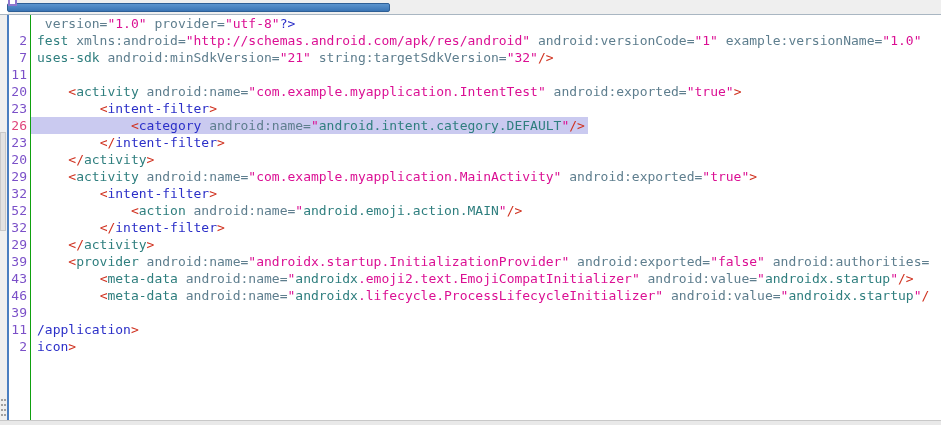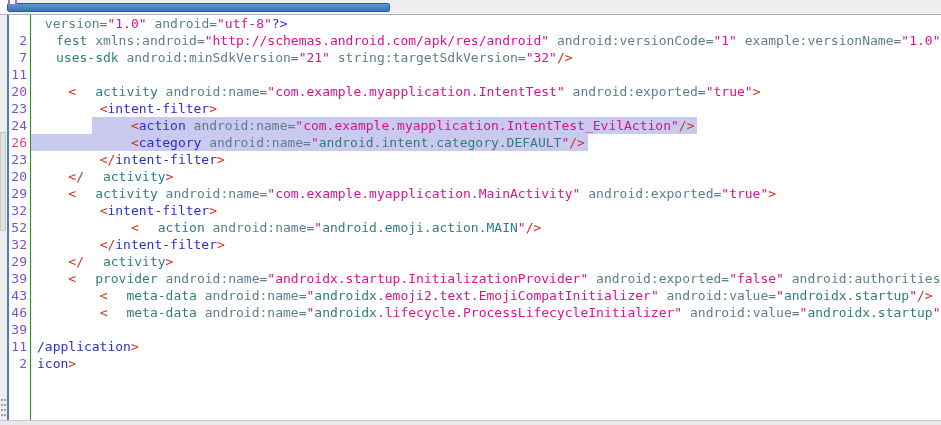--- a/index.html
+++ b/index.html
@@ -22,21 +22,21 @@
   .grip{position:absolute;left:0px;top:399px;width:7px;height:22px;}
   .grip i{position:absolute;width:2px;height:2px;background:var(--gripDot);}
   
   .greenline{position:absolute;left:30px;top:15px;width:1px;height:406px;background:var(--gutterline);}
   .editor{position:absolute;left:0;top:15px;width:941px;height:406px;overflow:hidden;}
   .row{position:relative;height:17px;padding-left:37px;white-space:pre;font-size:13px;line-height:17px;}
   .ln{position:absolute;left:0;top:0;width:27px;text-align:right;color:var(--num);
       font-size:13px;line-height:17px;}
   .ln.cur{color:var(--numCur);}
   .code{white-space:pre;}
-  .tk-tag{color:var(--tag);margin-left:19px;}  .tk-attr{color:var(--attr);}
+  .tk-tag{color:var(--tag);}  .tk-attr{color:var(--attr);}
   .tk-val{color:var(--val);}  .tk-sval{color:var(--sval);}
   .tk-delim{color:var(--delim);} .tk-navy{color:var(--navy);}
   .tk-ws{color:#000;}
   .selwrap{background:var(--selbg);display:inline-block;height:17px;padding-right:3px;vertical-align:top;}
   .selfull{padding-left:6px;margin-left:-6px;}
   .bottomband{position:absolute;left:0;top:420px;width:941px;height:5px;background:var(--bottomBand);
               border-top:1px solid #c8c8c8;box-sizing:border-box;}
 </style>
 </head>
 <body>
@@ -57,27 +57,26 @@
     <i style="left:1px;top:5px"></i>
       <i style="left:4px;top:5px"></i>
     <i style="left:1px;top:10px"></i>
       <i style="left:4px;top:10px"></i>
     <i style="left:1px;top:15px"></i>
       <i style="left:4px;top:15px"></i>
   </div>
   <div class="blueline"></div>
 
   <div class="editor">
-      <div class="row"><span class="ln"></span><span class="code"><span class="tk-attr"> version=</span><span class="tk-val">"1.0"</span><span class="tk-attr"> android=</span><span class="tk-val">"utf-8"</span><span class="tk-navy">?&gt;</span></span></div>
+      <div class="row"><span class="ln"></span><span class="code"><span class="tk-attr"> version=</span><span class="tk-val">"1.0"</span><span class="tk-attr"> provider=</span><span class="tk-val">"utf-8"</span><span class="tk-navy">?&gt;</span></span></div>
       <div class="row"><span class="ln">2</span><span class="code"><span class="tk-tag">fest</span><span class="tk-attr"> xmlns:android=</span><span class="tk-val">"http://schemas.android.com/apk/res/android"</span><span class="tk-attr"> android:versionCode=</span><span class="tk-val">"1"</span><span class="tk-attr"> example:versionName=</span><span class="tk-val">"1.0"</span></span></div>
       <div class="row"><span class="ln">7</span><span class="code"><span class="tk-tag">uses-sdk</span><span class="tk-attr"> android:minSdkVersion=</span><span class="tk-val">"21"</span><span class="tk-attr"> string:targetSdkVersion=</span><span class="tk-val">"32"</span><span class="tk-delim">/&gt;</span></span></div>
       <div class="row"><span class="ln">11</span></div>
       <div class="row"><span class="ln">20</span><span class="code"><span class="tk-ws">    </span><span class="tk-delim">&lt;</span><span class="tk-tag">activity</span><span class="tk-attr"> android:name=</span><span class="tk-val">"com.example.myapplication.IntentTest"</span><span class="tk-attr"> android:exported=</span><span class="tk-val">"true"</span><span class="tk-delim">&gt;</span></span></div>
       <div class="row"><span class="ln">23</span><span class="code"><span class="tk-ws">        </span><span class="tk-delim">&lt;</span><span class="tk-navy">intent-filter</span><span class="tk-delim">&gt;</span></span></div>
-      <div class="row"><span class="ln">24</span><span class="code"><span class="tk-ws">       </span><span class="selwrap"><span class="tk-ws">     </span><span class="tk-delim">&lt;</span><span class="tk-navy">action</span><span class="tk-attr"> android:name=</span><span class="tk-val">"com.example.myapplication.IntentTest_EvilAction"</span><span class="tk-delim">/&gt;</span></span></span></div>
       <div class="row"><span class="ln cur">26</span><span class="code"><span class="selwrap selfull"><span class="tk-ws">            </span><span class="tk-delim">&lt;</span><span class="tk-navy">category</span><span class="tk-attr"> android:name=</span><span class="tk-val">"</span><span class="tk-sval">android.intent.category.DEFAULT</span><span class="tk-val">"</span><span class="tk-delim">/&gt;</span></span></span></div>
       <div class="row"><span class="ln">23</span><span class="code"><span class="tk-ws">        </span><span class="tk-delim">&lt;/</span><span class="tk-navy">intent-filter</span><span class="tk-delim">&gt;</span></span></div>
       <div class="row"><span class="ln">20</span><span class="code"><span class="tk-ws">    </span><span class="tk-delim">&lt;/</span><span class="tk-tag">activity</span><span class="tk-delim">&gt;</span></span></div>
       <div class="row"><span class="ln">29</span><span class="code"><span class="tk-ws">    </span><span class="tk-delim">&lt;</span><span class="tk-tag">activity</span><span class="tk-attr"> android:name=</span><span class="tk-val">"com.example.myapplication.MainActivity"</span><span class="tk-attr"> android:exported=</span><span class="tk-val">"true"</span><span class="tk-delim">&gt;</span></span></div>
       <div class="row"><span class="ln">32</span><span class="code"><span class="tk-ws">        </span><span class="tk-delim">&lt;</span><span class="tk-navy">intent-filter</span><span class="tk-delim">&gt;</span></span></div>
       <div class="row"><span class="ln">52</span><span class="code"><span class="tk-ws">            </span><span class="tk-delim">&lt;</span><span class="tk-tag">action</span><span class="tk-attr"> android:name=</span><span class="tk-val">"</span><span class="tk-sval">android.emoji.action.MAIN</span><span class="tk-val">"</span><span class="tk-delim">/&gt;</span></span></div>
       <div class="row"><span class="ln">32</span><span class="code"><span class="tk-ws">        </span><span class="tk-delim">&lt;/</span><span class="tk-navy">intent-filter</span><span class="tk-delim">&gt;</span></span></div>
       <div class="row"><span class="ln">29</span><span class="code"><span class="tk-ws">    </span><span class="tk-delim">&lt;/</span><span class="tk-tag">activity</span><span class="tk-delim">&gt;</span></span></div>
       <div class="row"><span class="ln">39</span><span class="code"><span class="tk-ws">    </span><span class="tk-delim">&lt;</span><span class="tk-tag">provider</span><span class="tk-attr"> android:name=</span><span class="tk-val">"androidx.startup.InitializationProvider"</span><span class="tk-attr"> android:exported=</span><span class="tk-val">"false"</span><span class="tk-attr"> android:authorities=</span></span></div>
       <div class="row"><span class="ln">43</span><span class="code"><span class="tk-ws">        </span><span class="tk-delim">&lt;</span><span class="tk-tag">meta-data</span><span class="tk-attr"> android:name=</span><span class="tk-val">"</span><span class="tk-sval">androidx</span><span class="tk-val">.emoji2.text.EmojiCompatInitializer</span><span class="tk-val">"</span><span class="tk-attr"> android:value=</span><span class="tk-val">"</span><span class="tk-sval">androidx.startup</span><span class="tk-val">"</span><span class="tk-delim">/&gt;</span></span></div>

